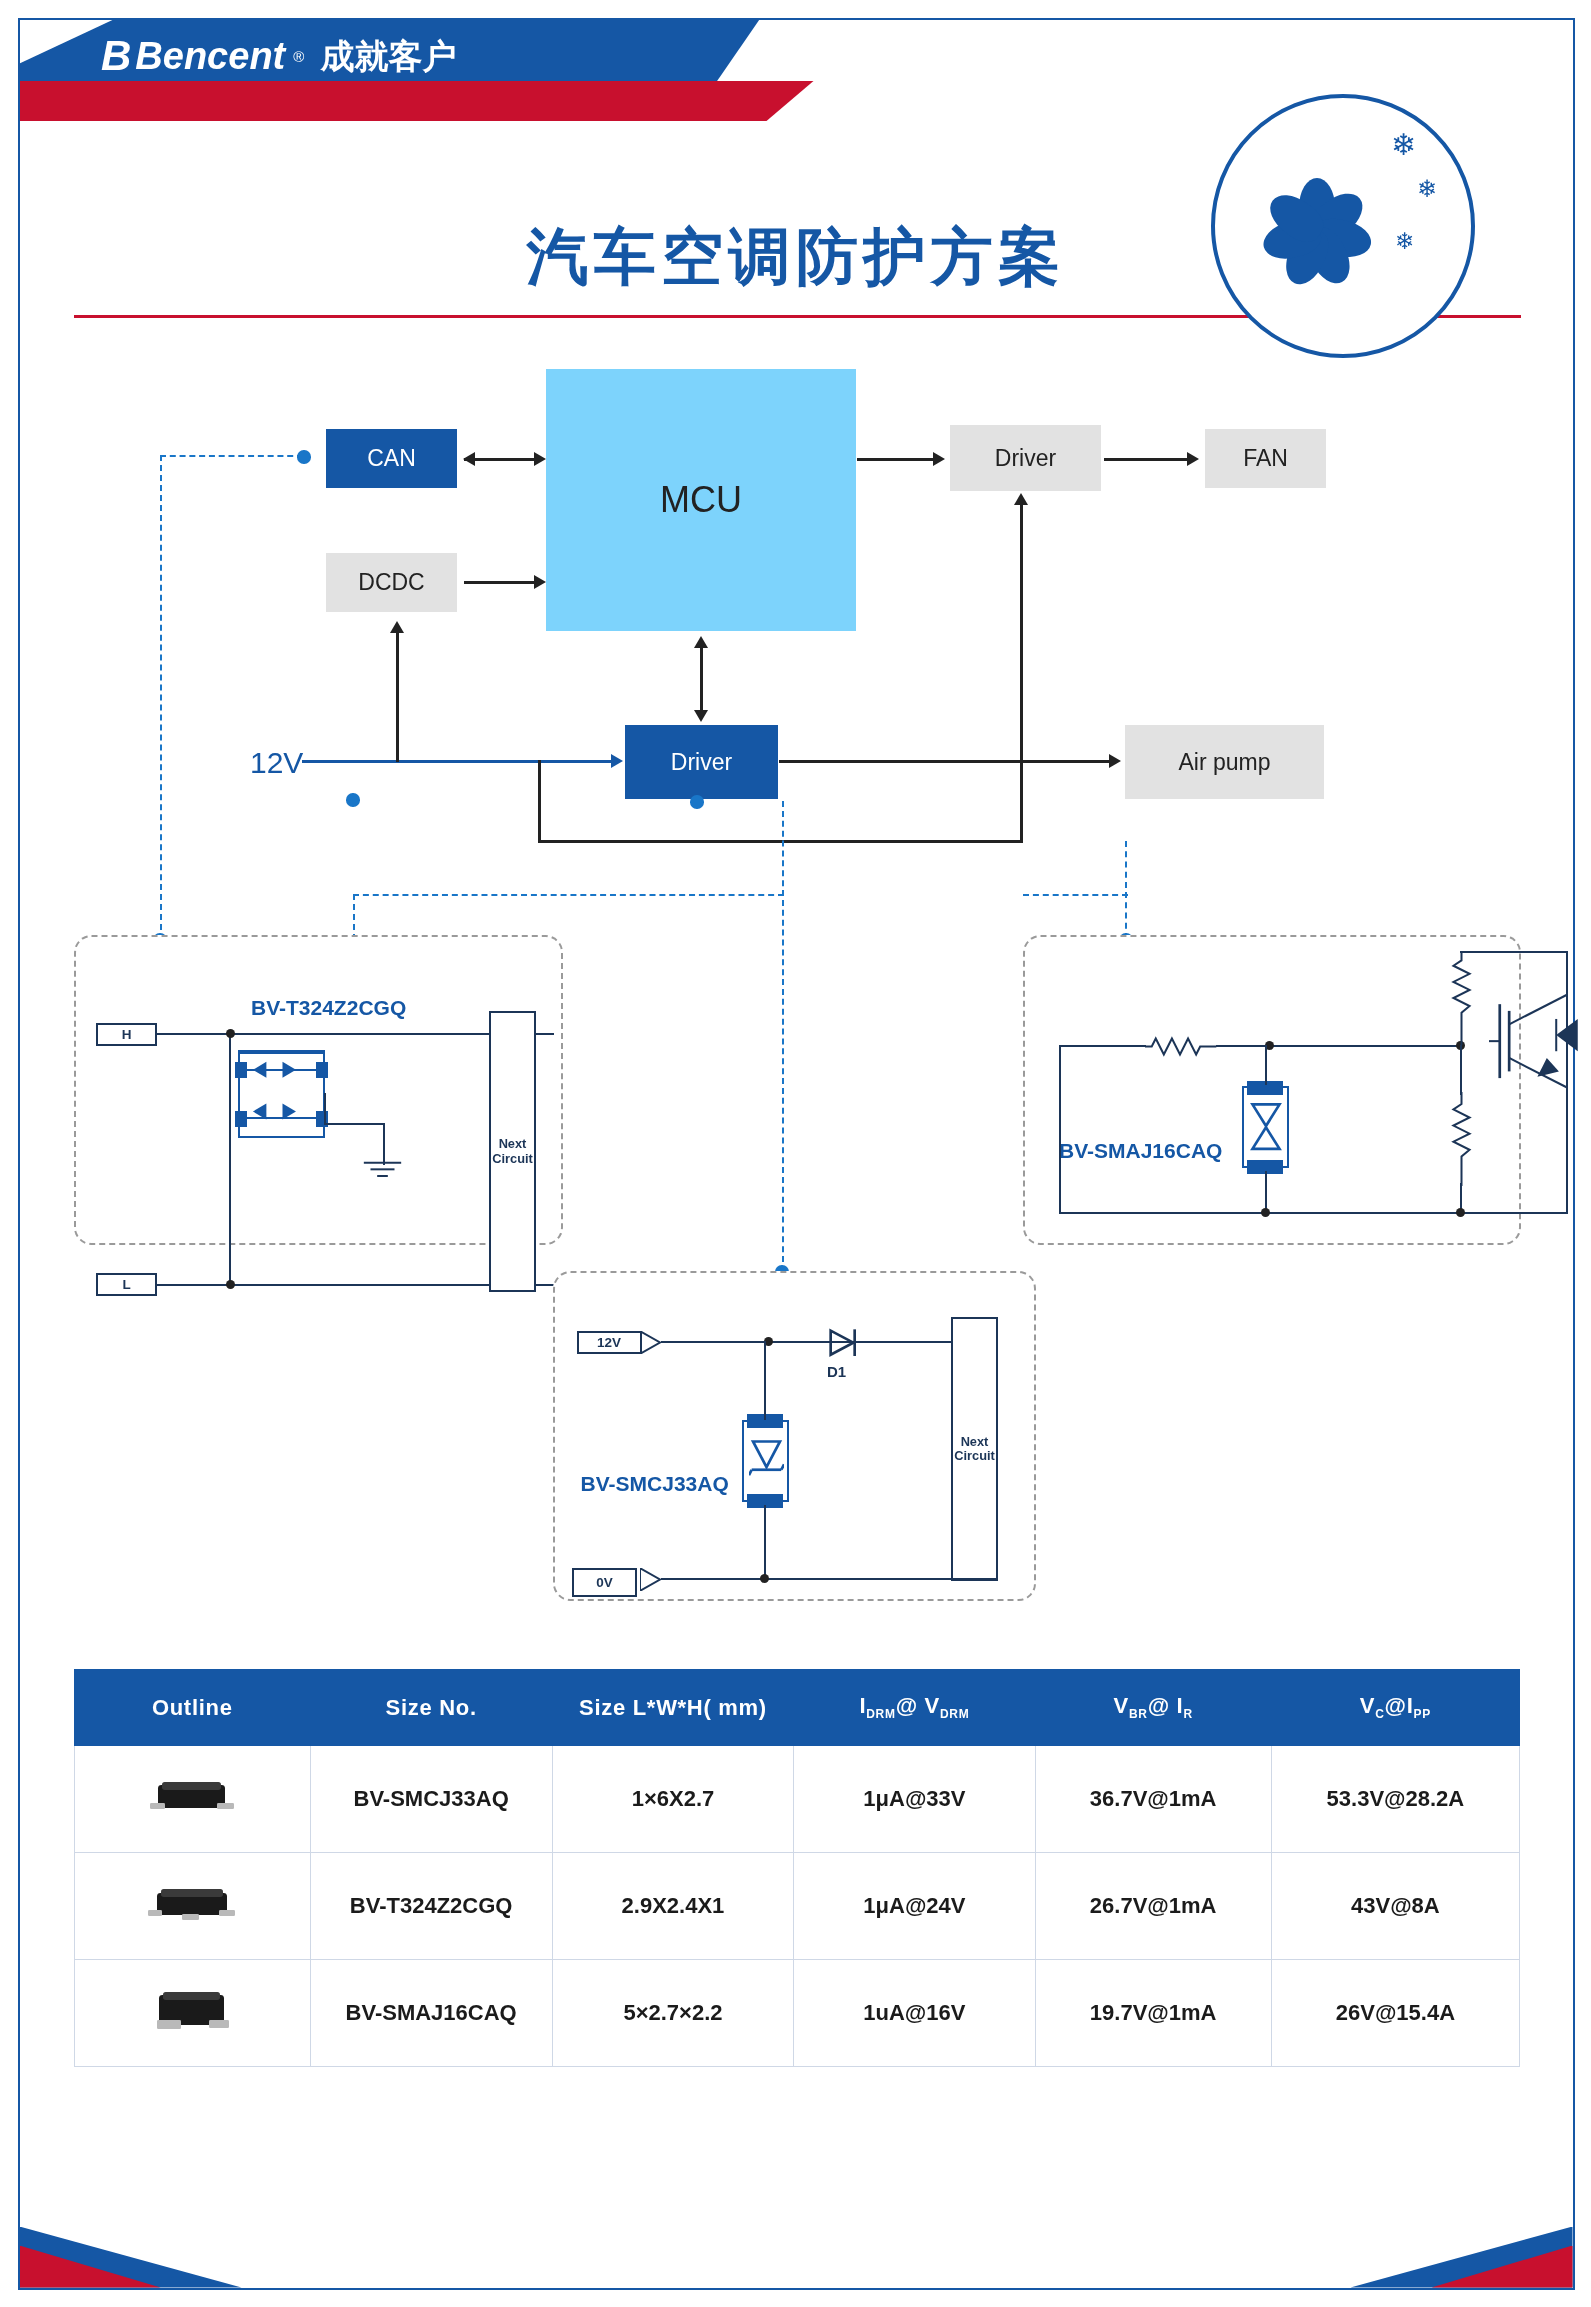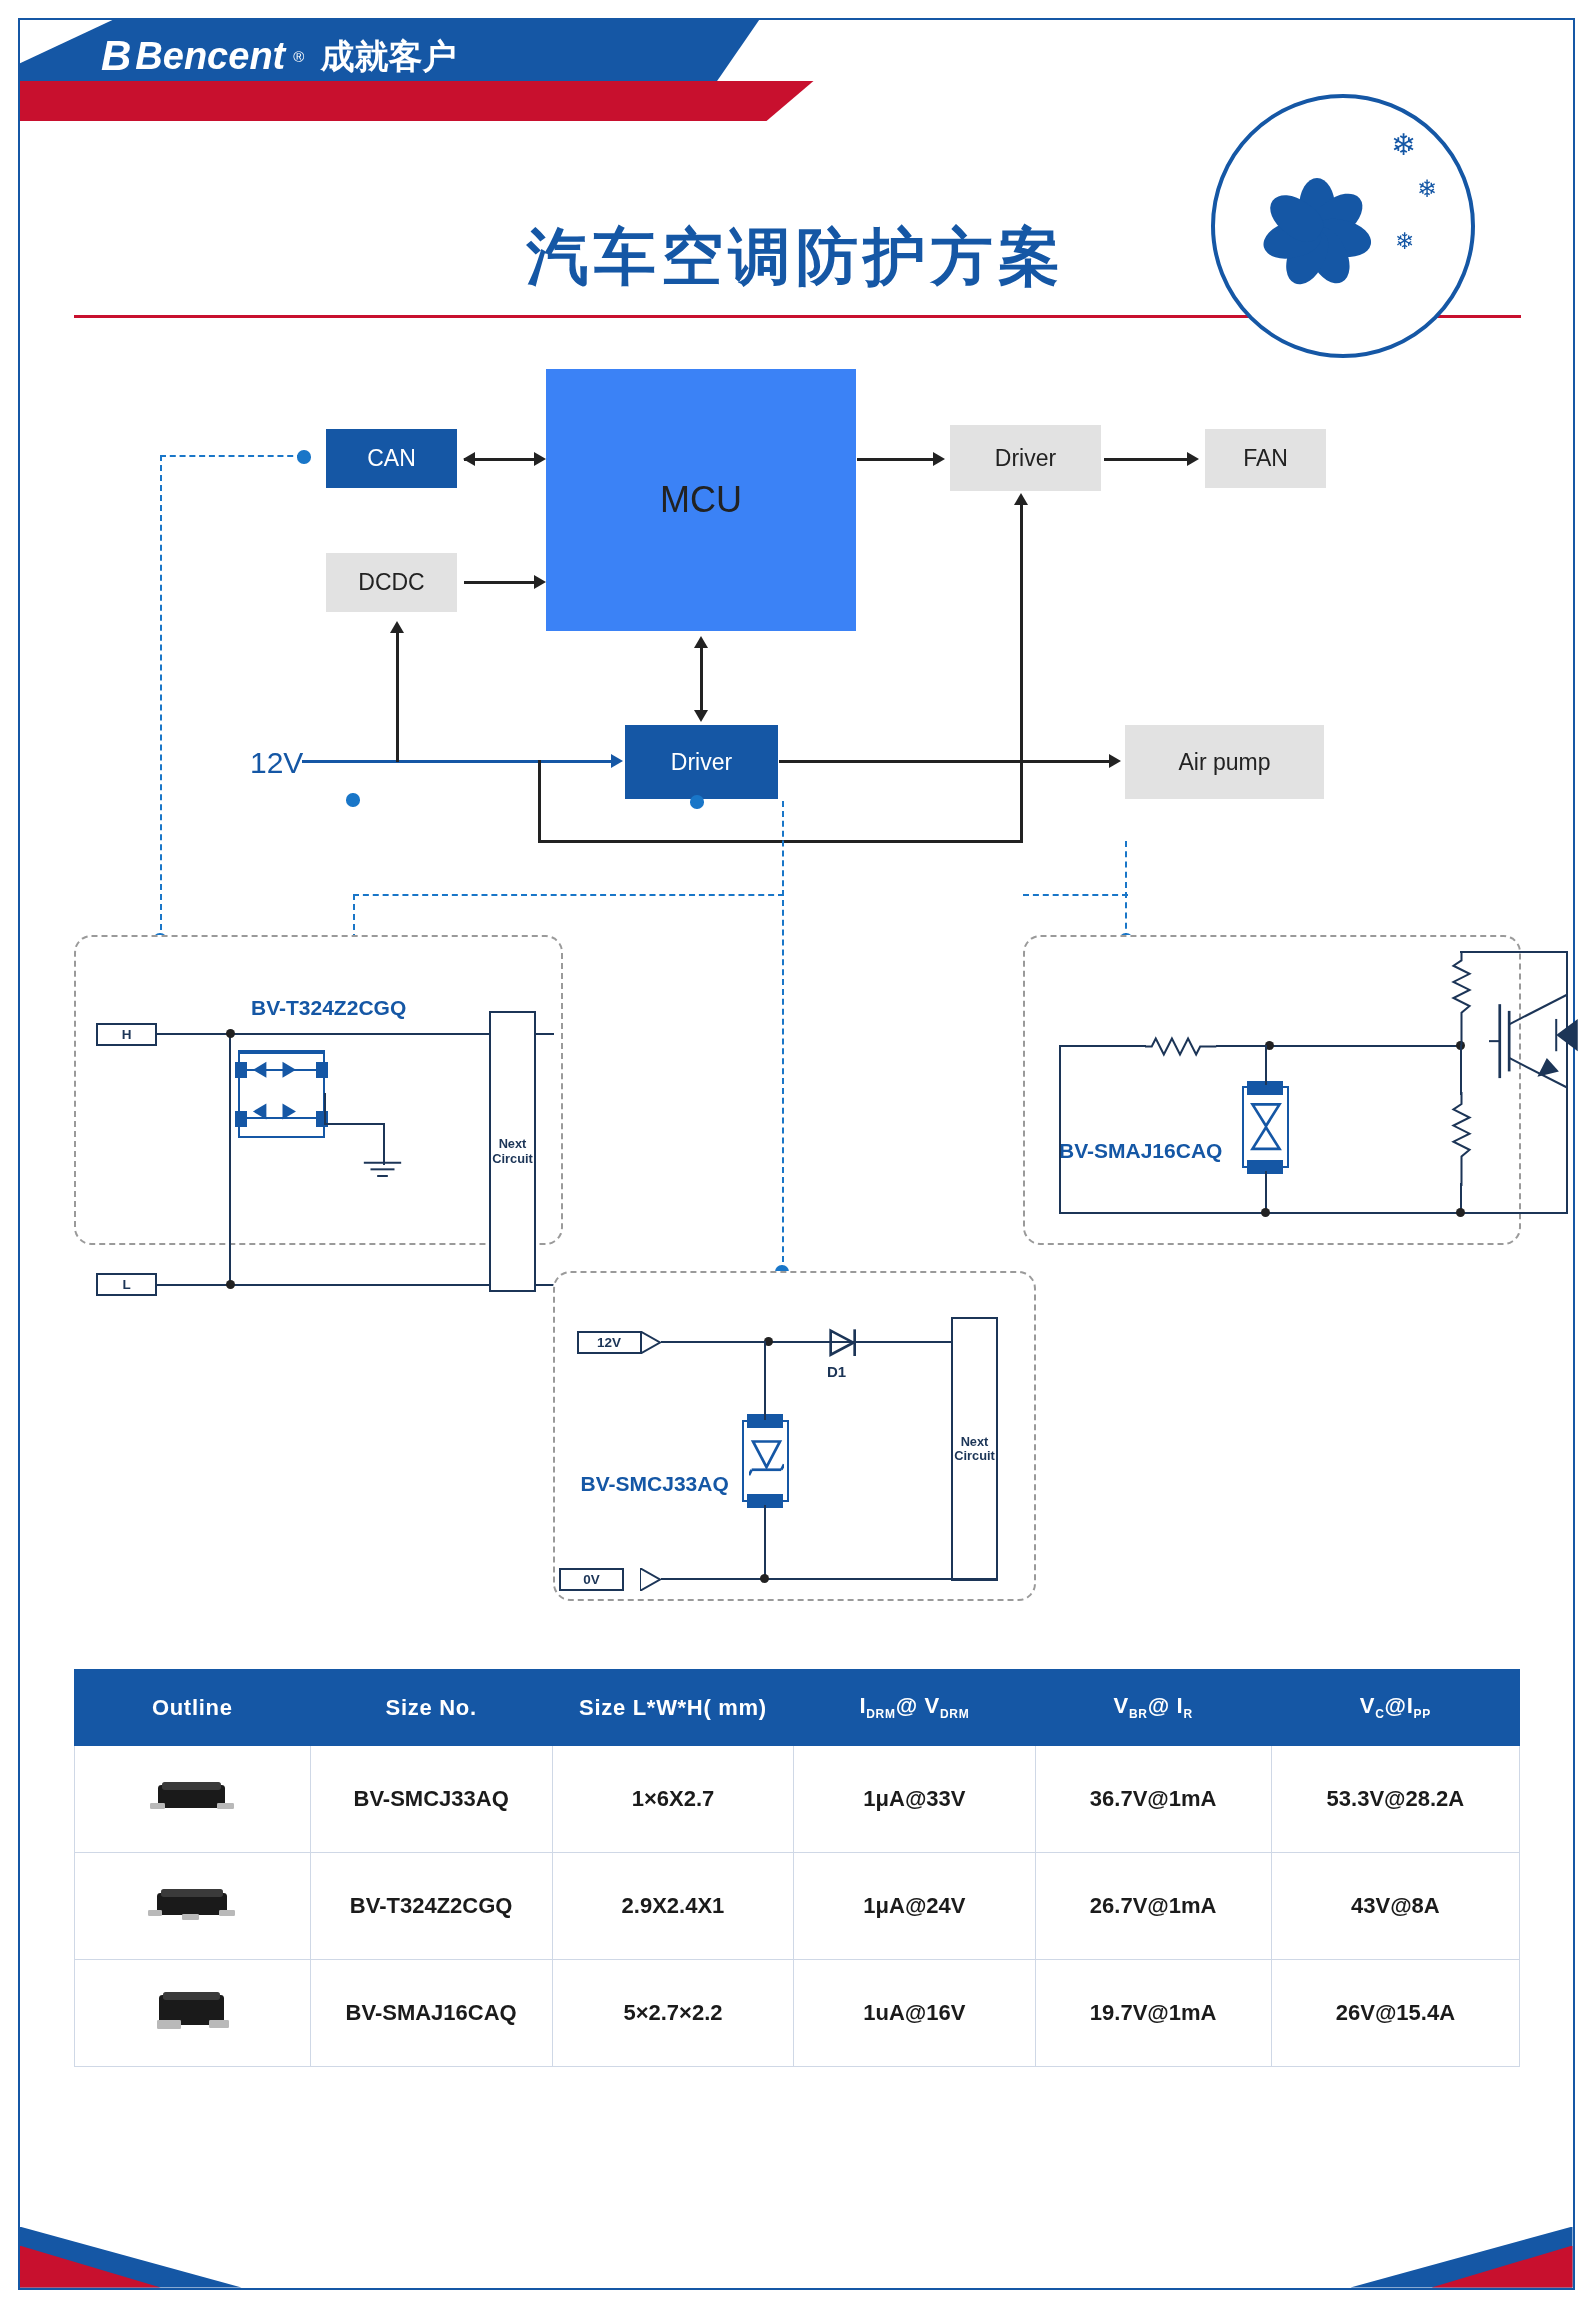--- a/index.html
+++ b/index.html
@@ -152,21 +152,21 @@
     position: absolute;
     display: flex;
     align-items: center;
     justify-content: center;
     font-size: 23px;
     color: #222;
     box-sizing: border-box;
   }
   .box.gray { background: #e2e2e2; }
   .box.blue { background: #1557a5; color: #ffffff; }
-  .box.mcu { background: #3b82f6; font-size: 36px; }
+  .box.mcu { background: #7dd3fc; font-size: 36px; }
   .lbl12 {
     position: absolute;
     font-size: 30px;
     color: #1557a5;
     font-weight: normal;
   }
   .wire {
     position: absolute;
     background: #222;
   }
@@ -564,21 +564,21 @@
       <polygon points="6,14 46,14 26,52" fill="none" stroke="#1557a5" stroke-width="4"></polygon>
       <line x1="4" y1="56" x2="48" y2="56" stroke="#1557a5" stroke-width="4"></line>
       <line x1="4" y1="56" x2="0" y2="64" stroke="#1557a5" stroke-width="4"></line>
       <line x1="48" y1="56" x2="52" y2="48" stroke="#1557a5" stroke-width="4"></line>
     </svg>
     <div class="sline" style="left:209px; top:68px; width:2px; height:79px;"></div>
     <div class="sline" style="left:209px; top:232px; width:2px; height:77px;"></div>
 
     <div class="nextblk" style="left:396px; top:44px; width:47px; height:264px;">Next Circuit</div>
 
-    <div class="pinbox" style="left:4px; top:295px; width:65px; height:23px;">0V</div>
+    <div class="pinbox" style="left:17px; top:295px; width:65px; height:29px;">0V</div>
     <svg style="position:absolute; left:85px; top:295px;" width="24" height="23" viewBox="0 0 36 34">
       <polygon points="0,0 0,34 30,17" fill="none" stroke="#1c3557" stroke-width="3"></polygon>
     </svg>
     <div class="sline" style="left:106px; top:305px; width:336px; height:2px;"></div>
     <div class="dot black" style="left:205px; top:301px;"></div>
   </div>
 
   <table class="tbl">
     <thead>
       <tr>

